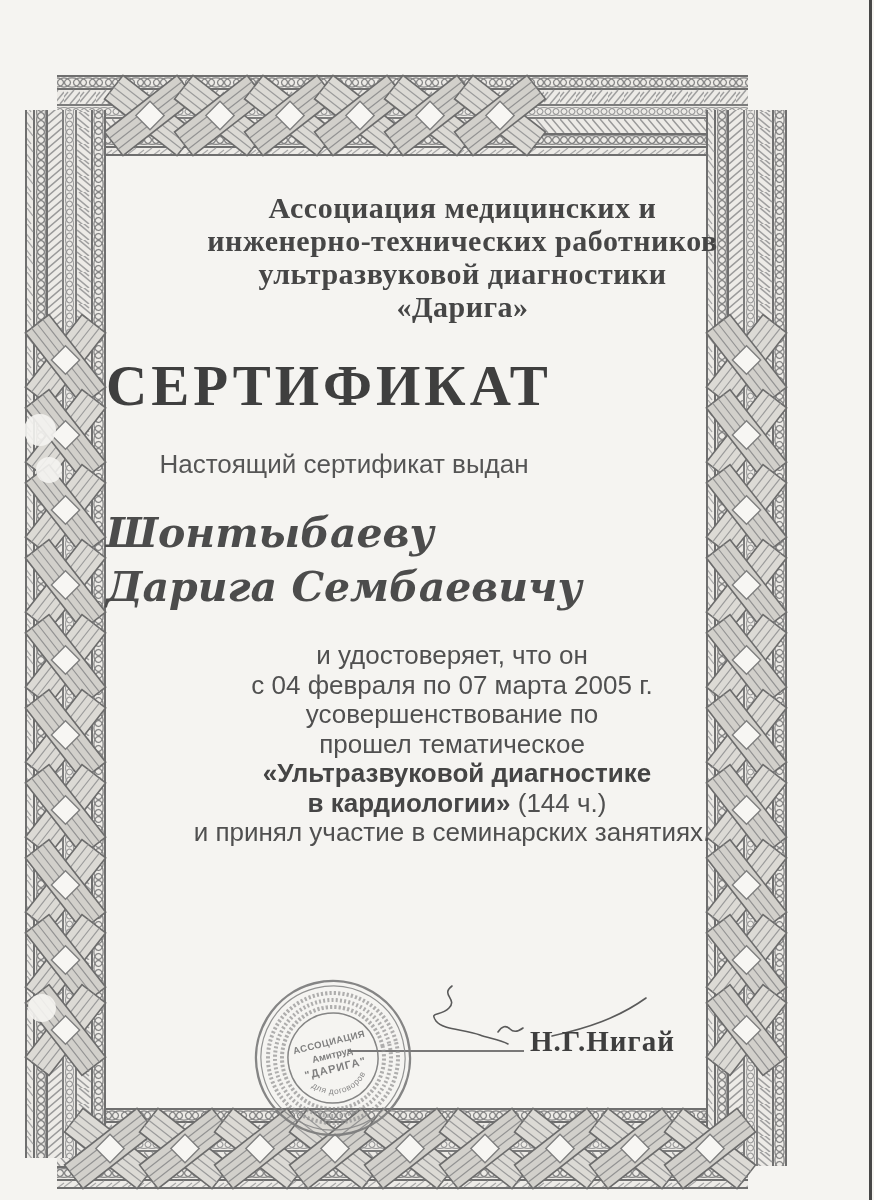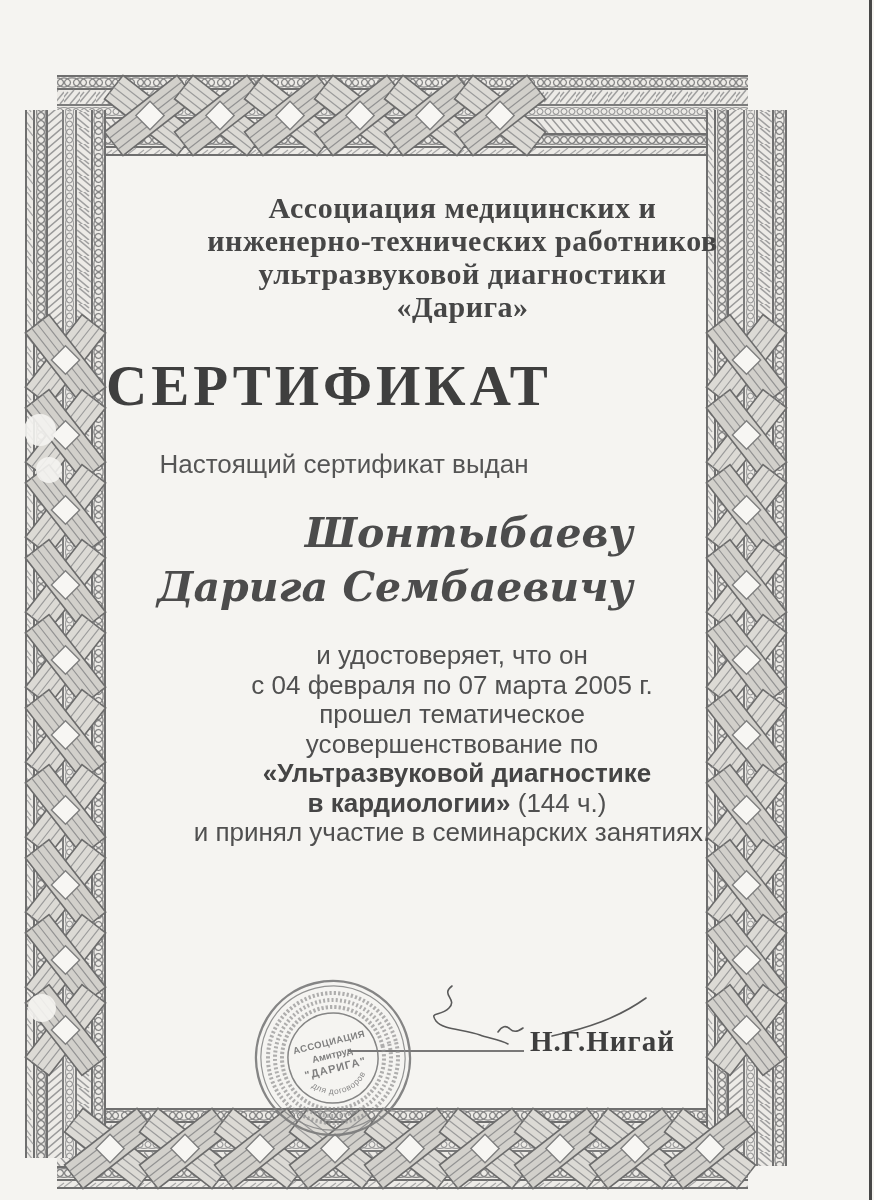--- a/index.html
+++ b/index.html
@@ -28,21 +28,21 @@
     font-weight:bold;font-size:57px;line-height:60px;
     letter-spacing:4px;color:#3f3f3f;
   }
   .issued{
     left:106px;top:449px;width:476px;
     text-align:center;
     font-size:26px;line-height:30px;color:#555555;
   }
   .recipient{
     left:106px;top:506px;width:527px;
-    text-align:right;
+    text-align:left;
     font-family:"DejaVu Serif",serif;
     font-style:italic;font-weight:bold;
     font-size:41px;line-height:54px;
     color:#4c4c4c;
   }
   .bodytext{
     left:106px;top:641px;width:692px;
     text-align:center;
     font-size:26px;line-height:29.5px;
     color:#505050;
@@ -214,22 +214,22 @@
   <div class="txt issued">Настоящий сертификат выдан</div>
 
   <div class="txt recipient">
     <div>Шонтыбаеву</div>
     <div>Дарига Сембаевичу</div>
   </div>
 
   <div class="txt bodytext">
     <div>и удостоверяет, что он</div>
     <div>с 04 февраля по 07 марта 2005 г.</div>
+    <div>усовершенствование по</div>
     <div>прошел тематическое</div>
-    <div>усовершенствование по</div>
     <div class="b">«Ультразвуковой диагностике</div>
     <div><span class="b">в кардиологии»</span><span> (144 ч.)</span></div>
     <div>и принял участие в семинарских занятиях.</div>
   </div>
 
 
   <div class="txt signame">Н.Г.Нигай</div>
 
 </div>
 

